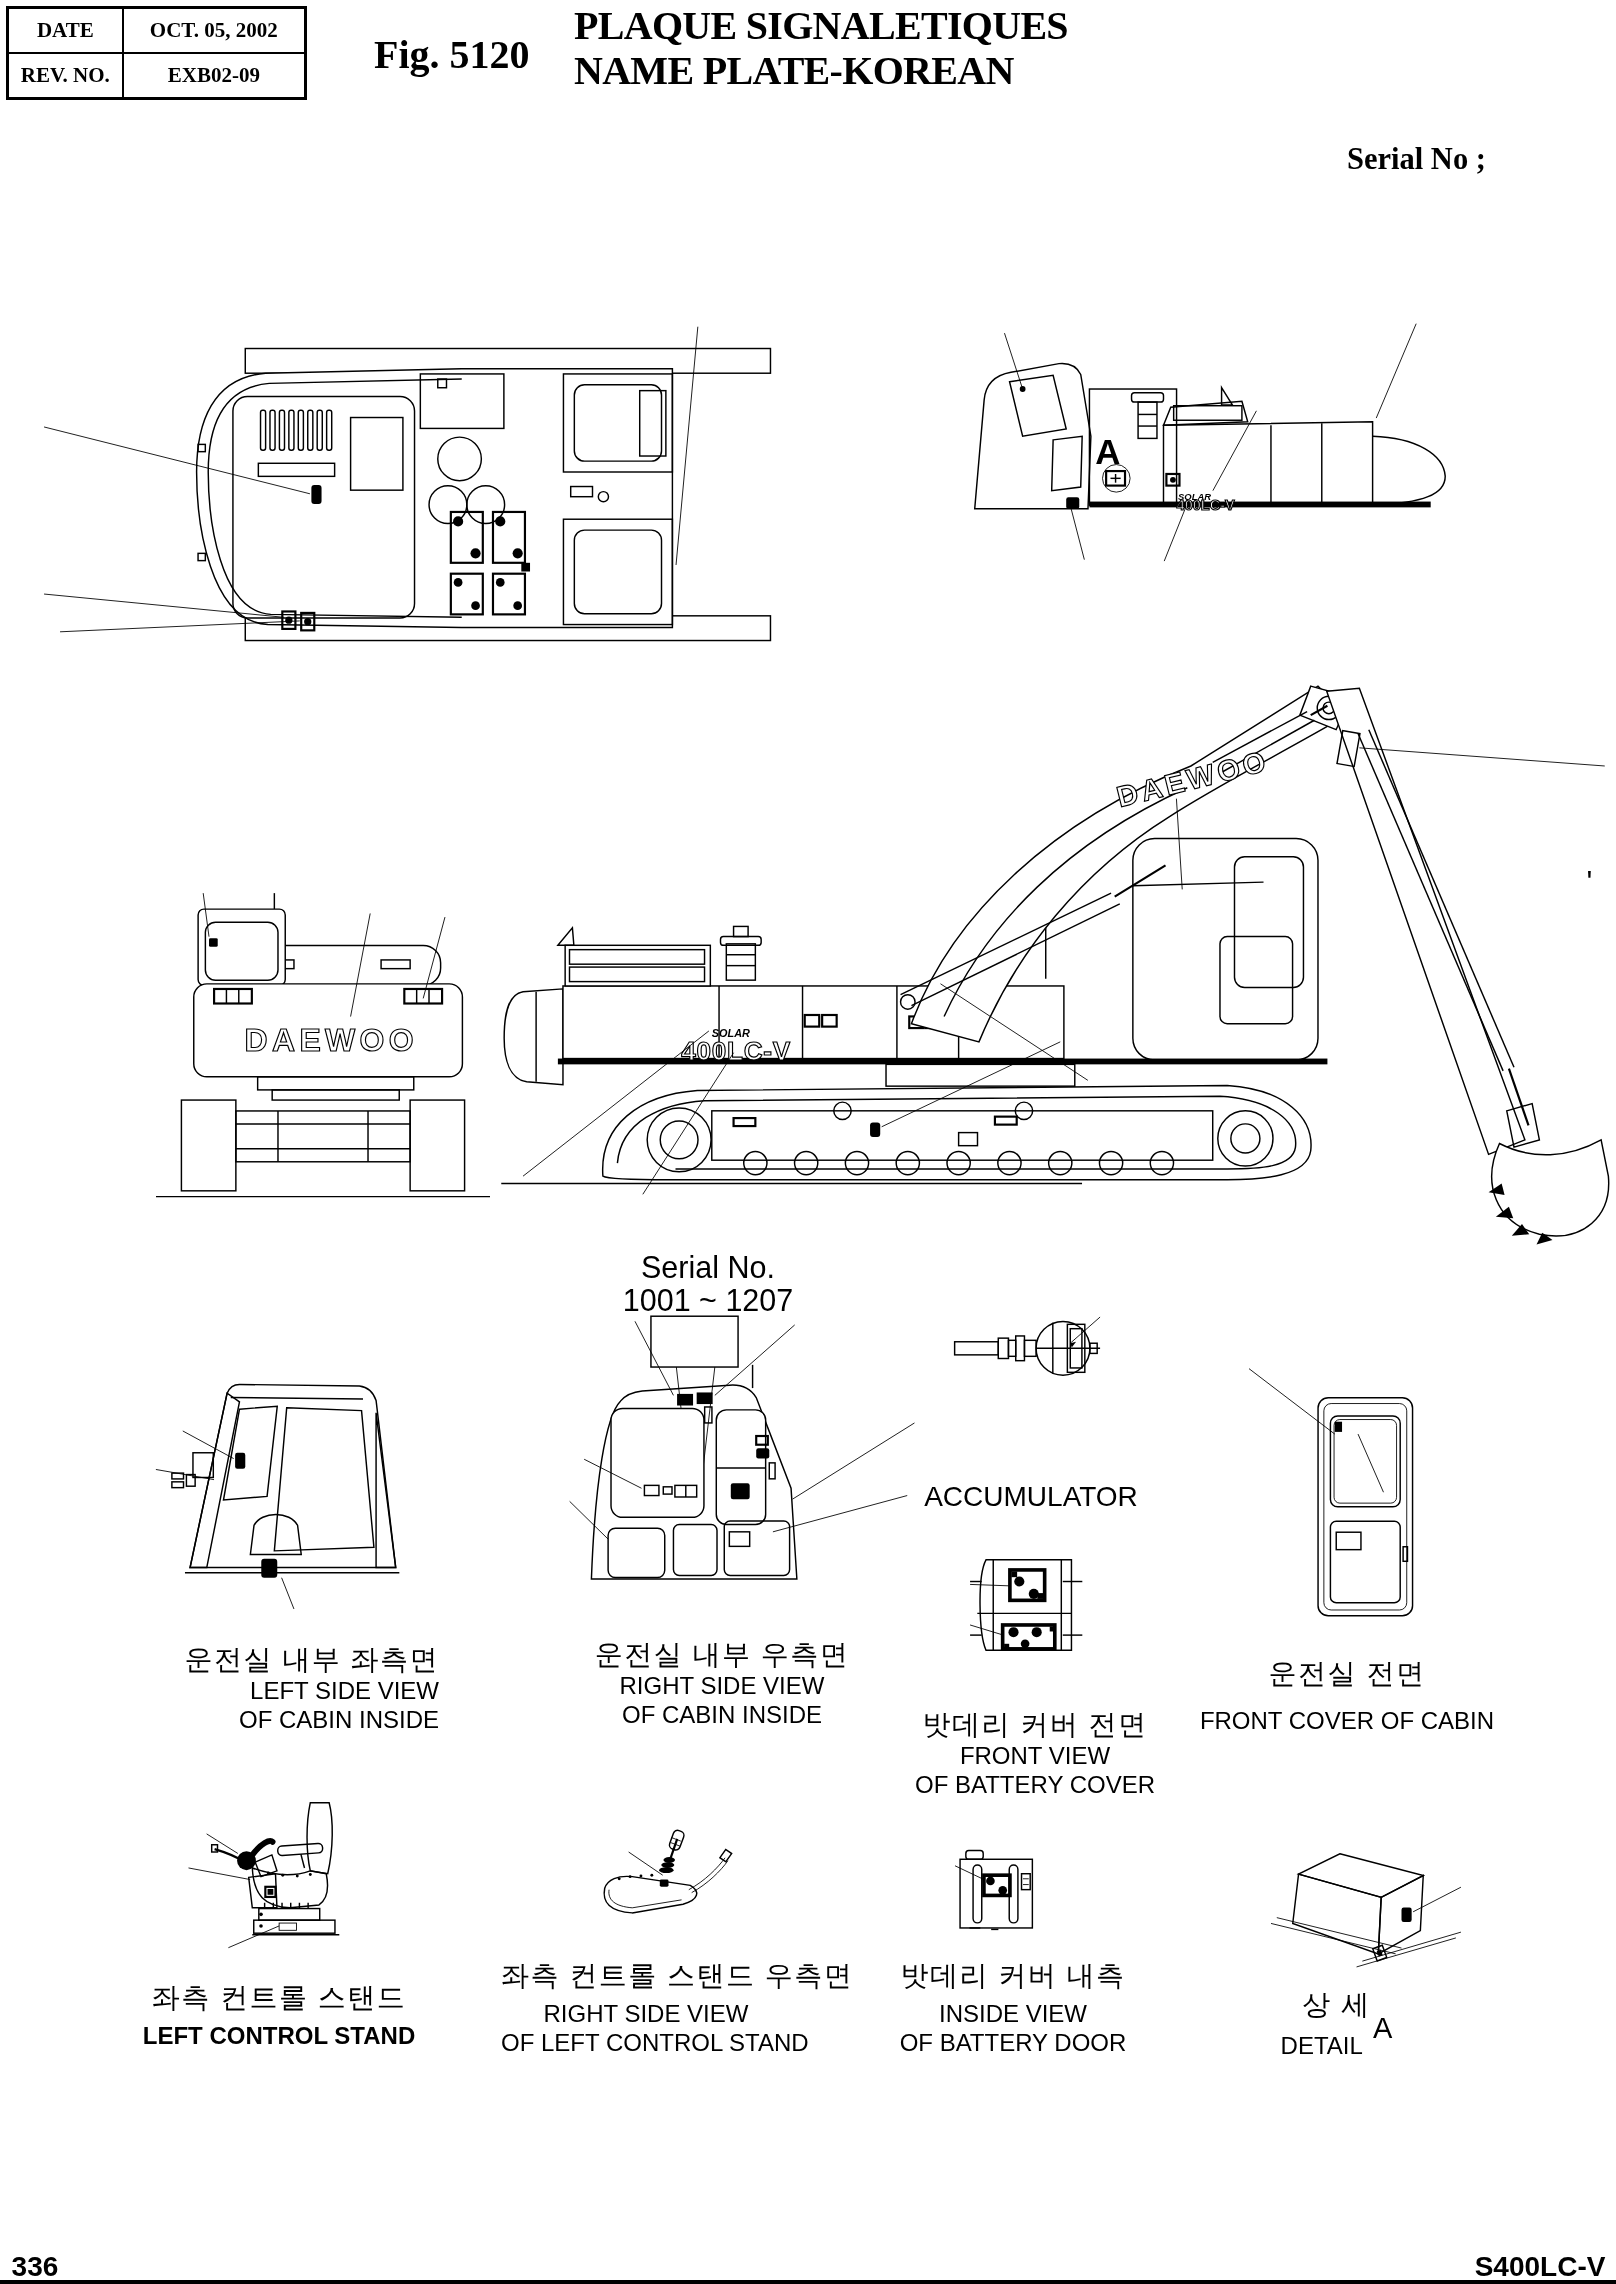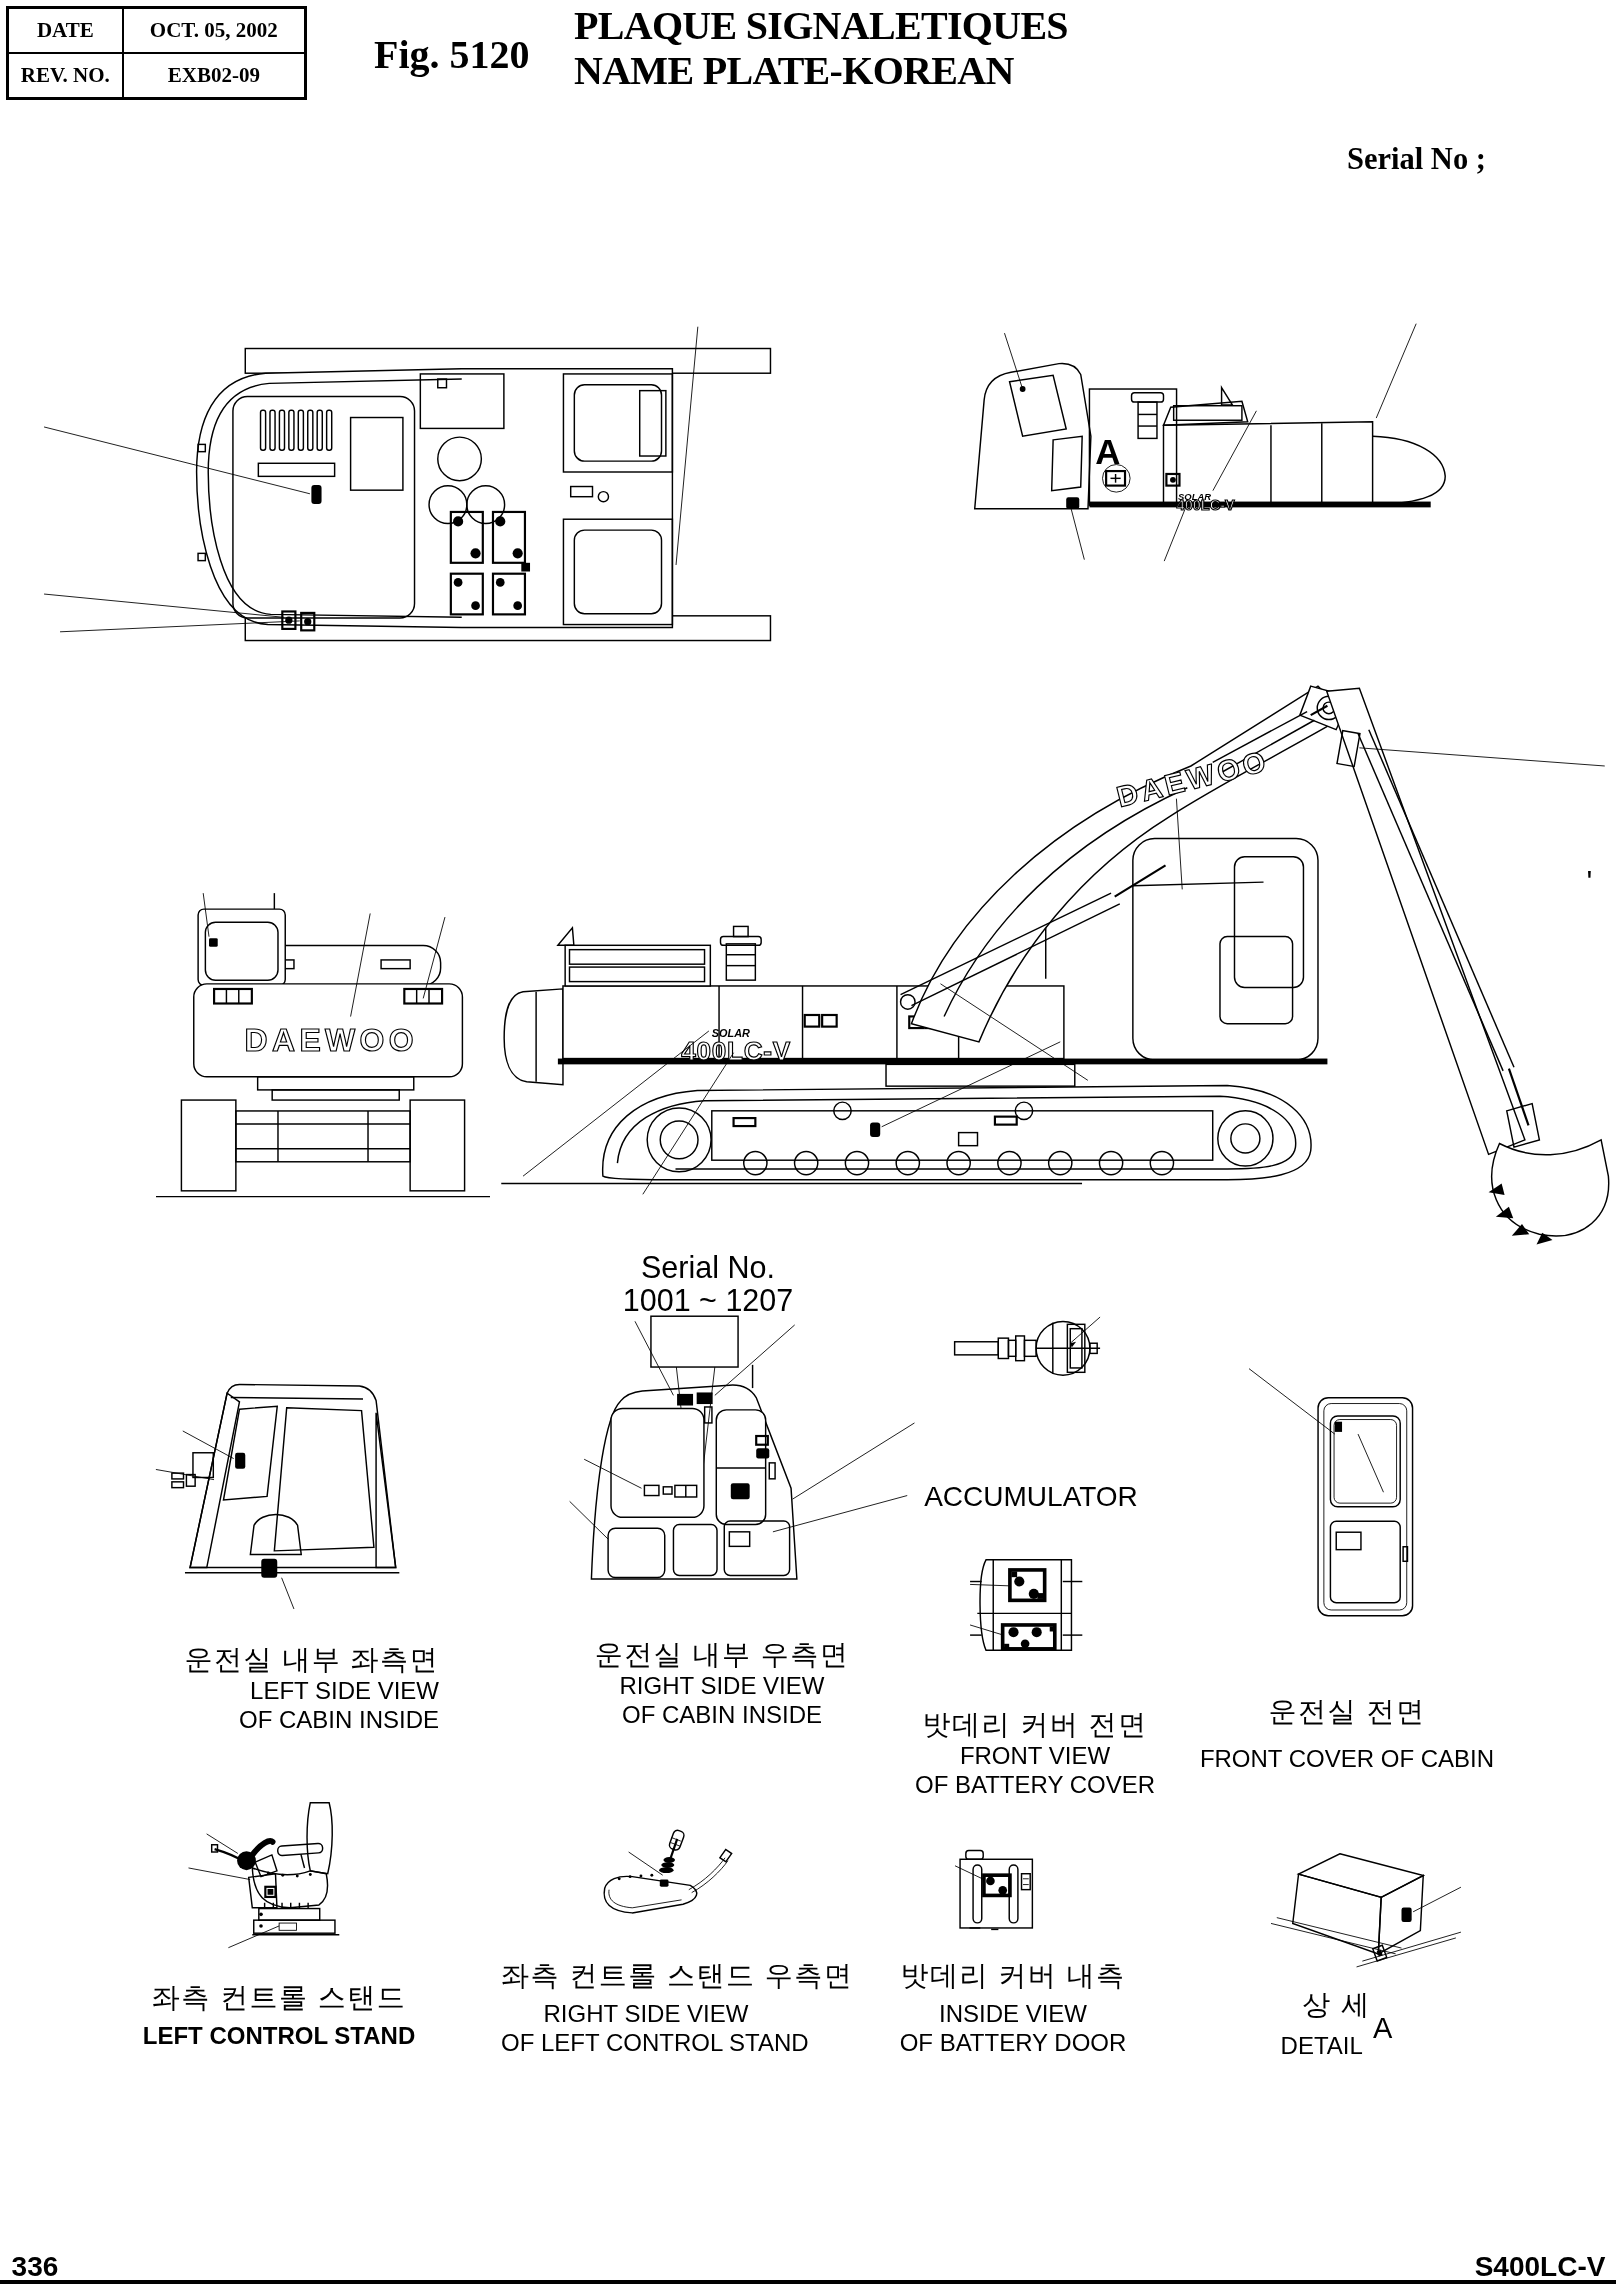--- a/index.html
+++ b/index.html
@@ -539,21 +539,21 @@
     <div class="en">RIGHT SIDE VIEW</div>
     <div class="en">OF CABIN INSIDE</div>
   </div>
 
   <div class="abs label-block" style="left:890px; top:1708px; width:290px;">
     <div class="kr">밧데리 커버 전면</div>
     <div class="en">FRONT VIEW</div>
     <div class="en">OF BATTERY COVER</div>
   </div>
 
-  <div class="abs label-block" style="left:1198px; top:1695px; width:298px;">
+  <div class="abs label-block" style="left:1198px; top:1657px; width:298px;">
     <div class="kr">운전실 전면</div>
     <div class="en" style="margin-top:16px;">FRONT COVER OF CABIN</div>
   </div>
 
   <div class="abs label-block" style="left:134px; top:1981px; width:290px;">
     <div class="kr">좌측 컨트롤 스탠드</div>
     <div class="en" style="margin-top:7px;font-weight:bold;">LEFT CONTROL STAND</div>
   </div>
 
   <div class="abs label-block" style="left:501px; top:1959px; width:290px;">

